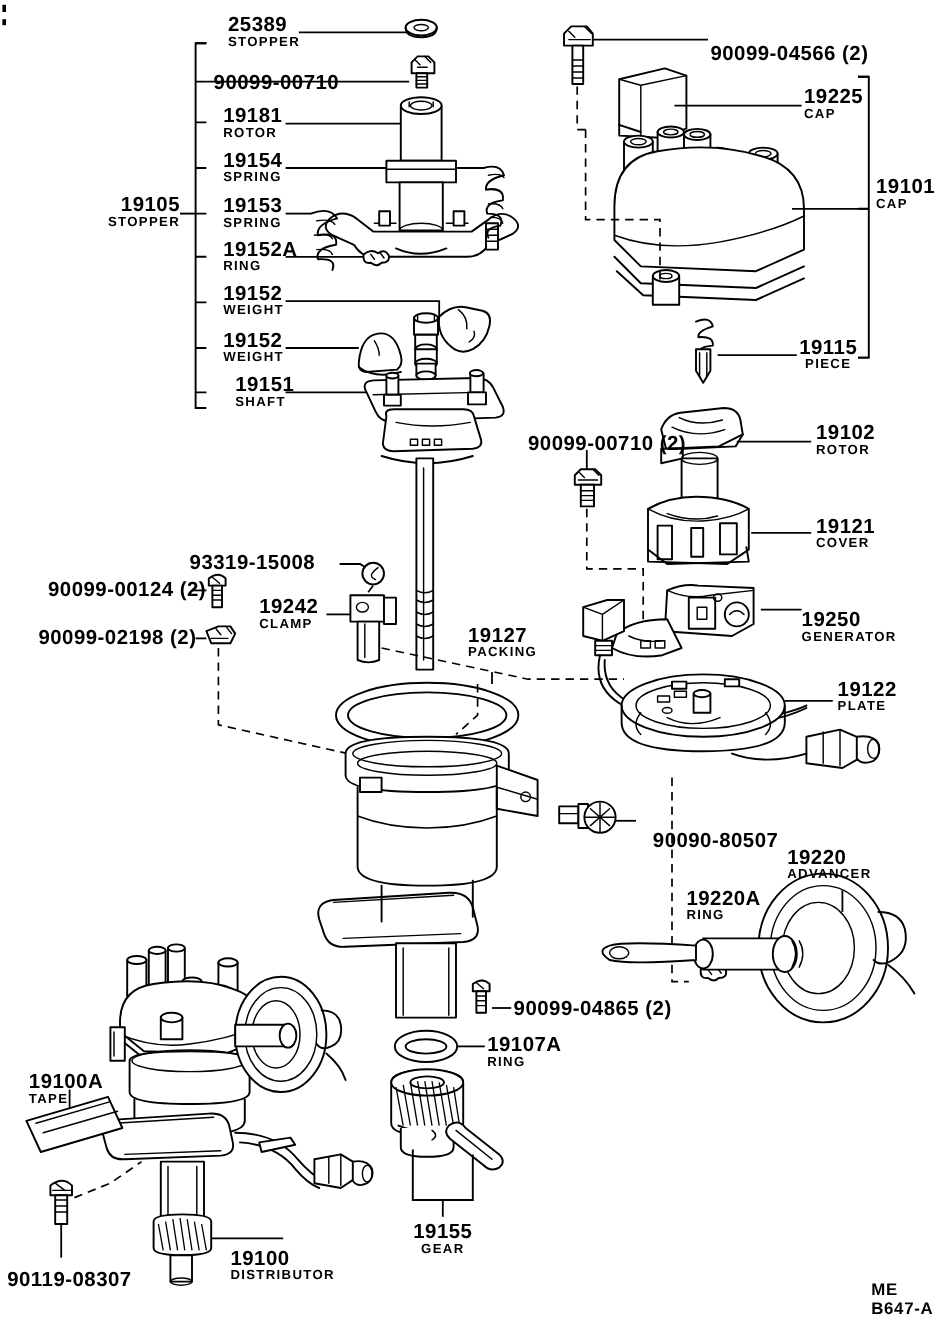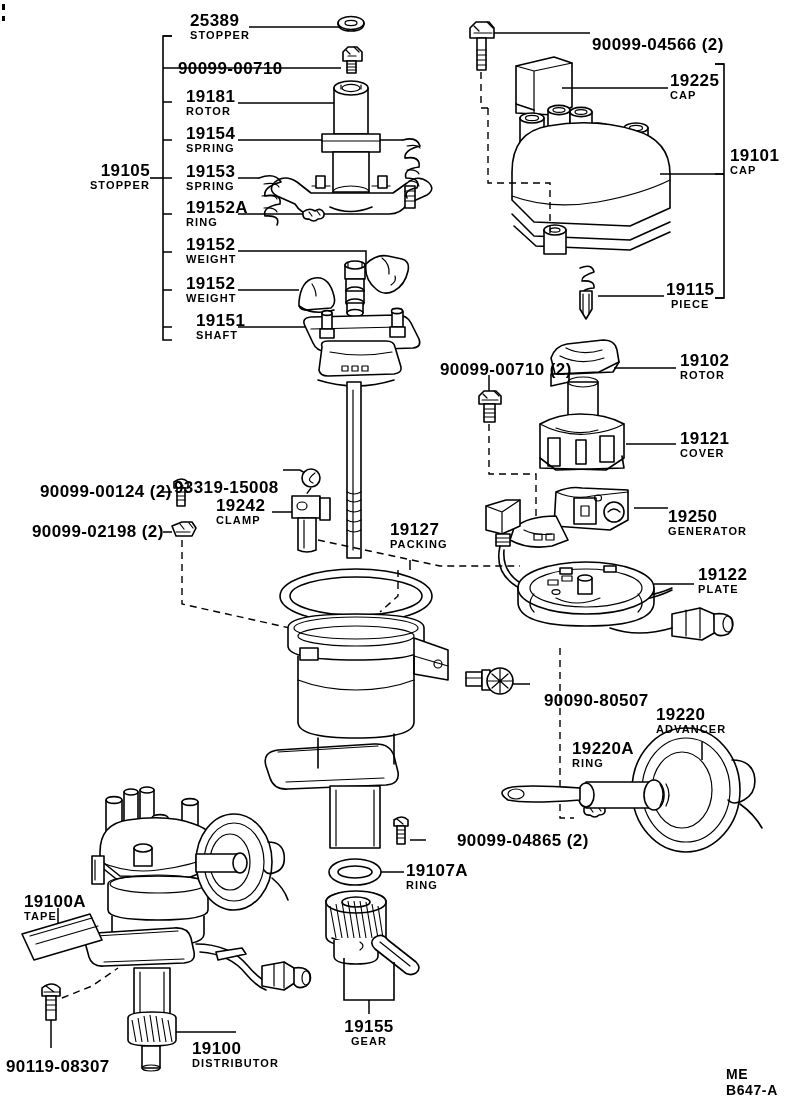--- a/index.html
+++ b/index.html
@@ -561,21 +561,21 @@
 <div class="lbl" style="left:668px;top:508px;">
   <div class="pn">19250</div>
   <div class="nm">GENERATOR</div>
 </div>
 
 <div class="lbl" style="left:698px;top:566px;">
   <div class="pn">19122</div>
   <div class="nm">PLATE</div>
 </div>
 
-<div class="lbl" style="left:174px;top:460px;margin-top:19px;">
+<div class="lbl" style="left:158px;top:460px;">
   <div class="pn">93319-15008</div>
 </div>
 
 <div class="lbl" style="left:216px;top:497px;">
   <div class="pn">19242</div>
   <div class="nm">CLAMP</div>
 </div>
 
 <div class="lbl" style="left:40px;top:483px;">
   <div class="pn">90099-00124 (2)</div>
@@ -597,21 +597,21 @@
 <div class="lbl" style="left:656px;top:686px;margin-top:20px;">
   <div class="pn">19220</div>
   <div class="nm">ADVANCER</div>
 </div>
 
 <div class="lbl" style="left:572px;top:740px;">
   <div class="pn">19220A</div>
   <div class="nm">RING</div>
 </div>
 
-<div class="lbl" style="left:428px;top:832px;margin-left:29px;">
+<div class="lbl" style="left:428px;top:832px;">
   <div class="pn">90099-04865 (2)</div>
 </div>
 
 <div class="lbl" style="left:406px;top:862px;">
   <div class="pn">19107A</div>
   <div class="nm">RING</div>
 </div>
 
 <div class="lbl c" style="left:314px;top:1018px;width:110px;">
   <div class="pn">19155</div>

